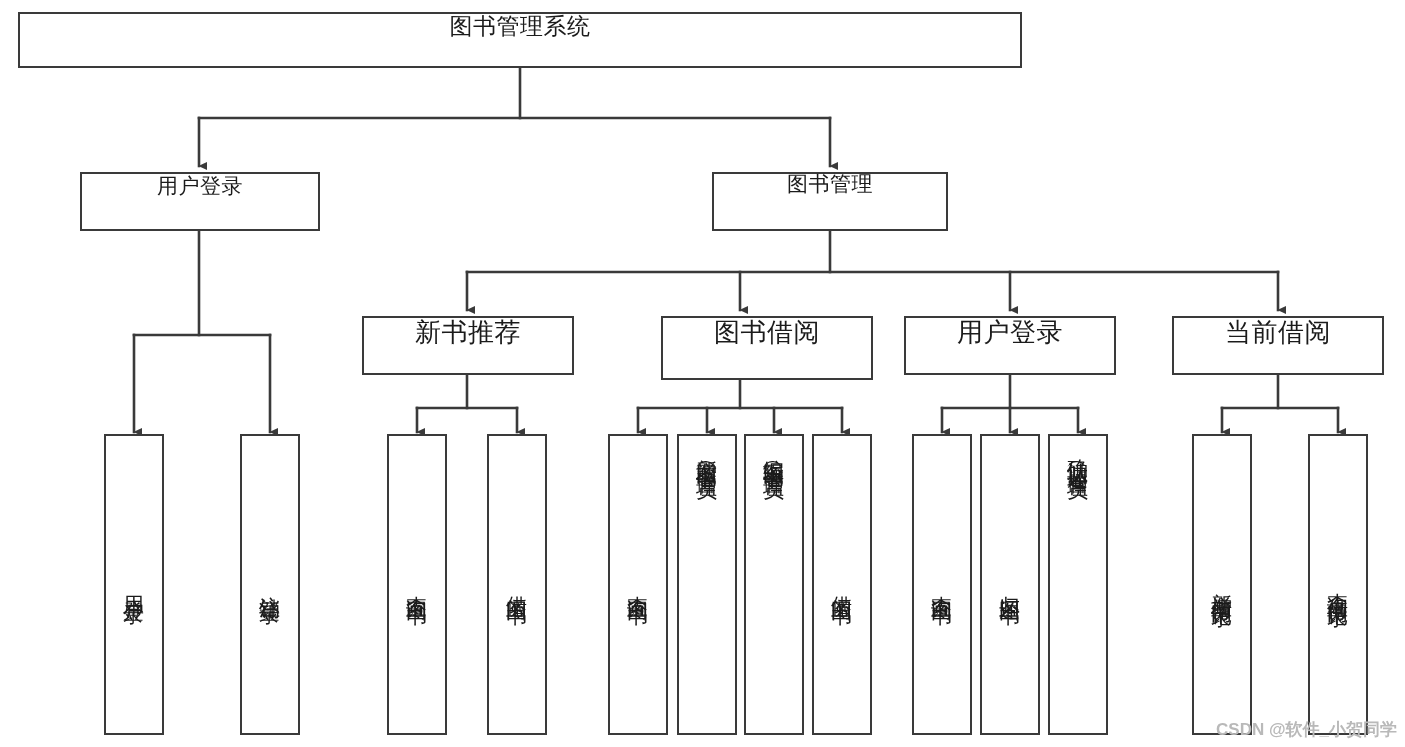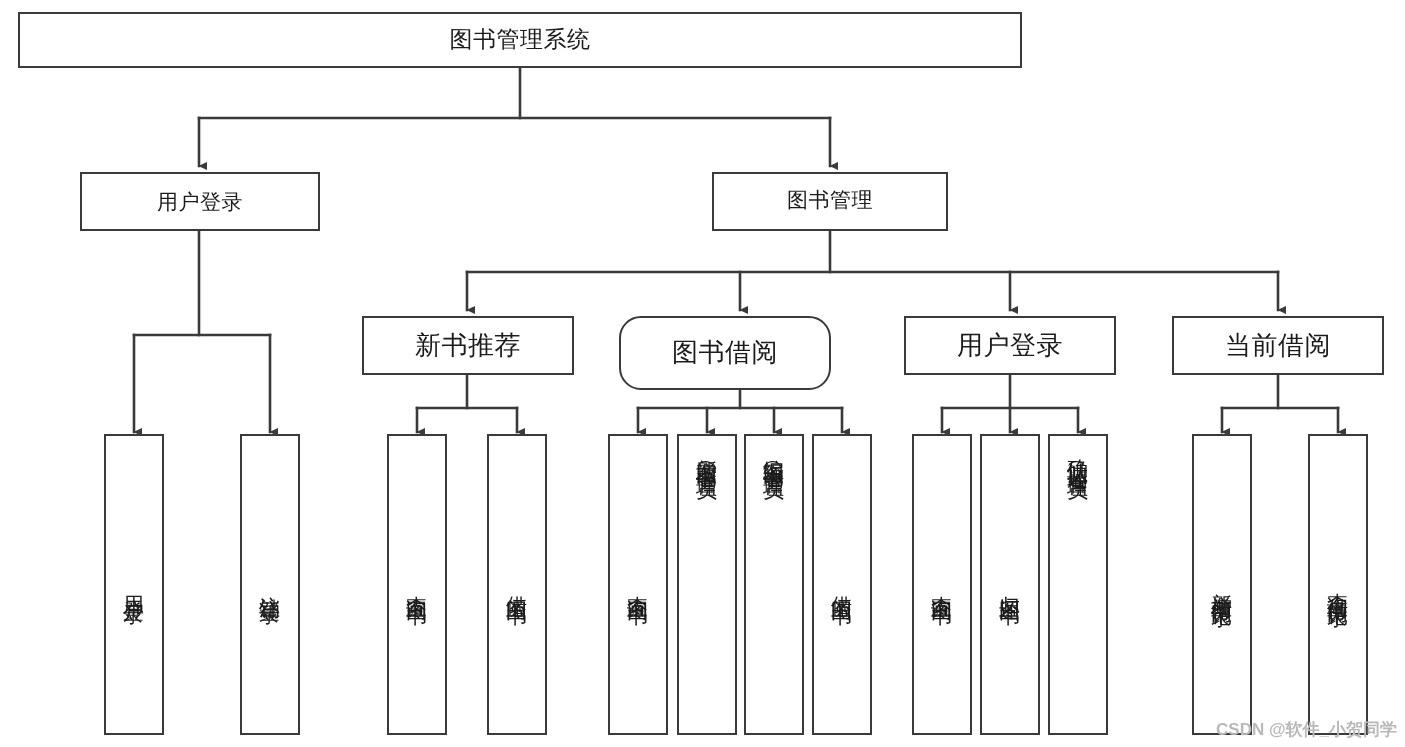--- a/index.html
+++ b/index.html
@@ -25,21 +25,21 @@
     width: 1405px;
     height: 747px;
     pointer-events: none;
   }
   .node {
     position: absolute;
     box-sizing: border-box;
     background: #ffffff;
     border: 2px solid #3a3a3a;
     display: flex;
-    align-items: center;
+    align-items: flex-start;
     justify-content: center;
     color: #1b1b1b;
     z-index: 2;
   }
   .node-label {
     display: block;
     text-align: center;
     line-height: 1.12;
     letter-spacing: 0.5px;
     white-space: pre;
@@ -155,21 +155,21 @@
   </div>
 
   <div class="node branch" style="left:712px; top:172px; width:236px; height:59px;font-family:Liberation Mono, monospace;">
     <span class="node-label">图书管理</span>
   </div>
 
   <div class="node sub" style="left:362px; top:316px; width:212px; height:59px;">
     <span class="node-label">新书推荐</span>
   </div>
 
-  <div class="node sub" style="left:619px; top:316px; width:212px; height:74px;border-radius:22px;">
+  <div class="node sub" style="left:661px; top:316px; width:212px; height:64px;">
     <span class="node-label">图书借阅</span>
   </div>
 
   <div class="node sub" style="left:904px; top:316px; width:212px; height:59px;">
     <span class="node-label">用户登录</span>
   </div>
 
   <div class="node sub" style="left:1172px; top:316px; width:212px; height:59px;">
     <span class="node-label">当前借阅</span>
   </div>

